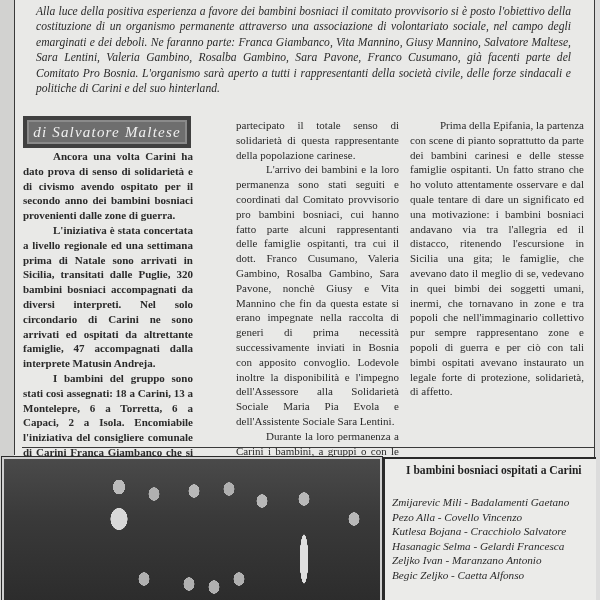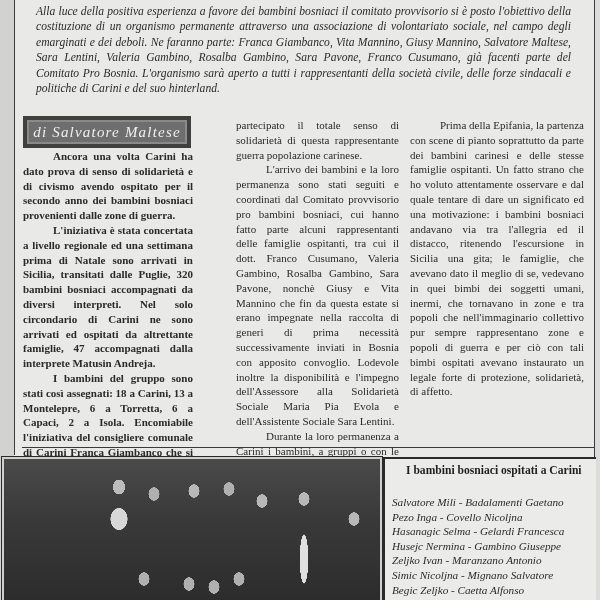--- a/index.html
+++ b/index.html
@@ -114,39 +114,38 @@
 
   <div class="byline">di Salvatore Maltese</div>
 
   <div class="col col1">
     <p>Ancora una volta Carini ha dato prova di senso di solidarietà e di civismo avendo ospitato per il secondo anno dei bambini bosniaci provenienti dalle zone di guerra.</p>
     <p>L'iniziativa è stata concertata a livello regionale ed una settimana prima di Natale sono arrivati in Sicilia, transitati dalle Puglie, 320 bambini bosniaci accompagnati da diversi interpreti. Nel solo circondario di Carini ne sono arrivati ed ospitati da altrettante famiglie, 47 accompagnati dalla interprete Matusin Andreja.</p>
     <p>I bambini del gruppo sono stati così assegnati: 18 a Carini, 13 a Montelepre, 6 a Torretta, 6 a Capaci, 2 a Isola. Encomiabile l'iniziativa del consigliere comunale di Carini Franca Giambanco che si è fatta carico di accompagnare i bambini sia alla loro partenza dalle coste slave, sia al ritorno. Un impegno grandissimo che ha</p>
   </div>
 
   <div class="col col2">
-    <p class="noindent">partecipato il totale senso di solidarietà di questa rappresentante guerra popolazione carinese.</p>
+    <p class="noindent">partecipato il totale senso di solidarietà di questa rappresentante della popolazione carinese.</p>
     <p>L'arrivo dei bambini e la loro permanenza sono stati seguiti e coordinati dal Comitato provvisorio pro bambini bosniaci, cui hanno fatto parte alcuni rappresentanti delle famiglie ospitanti, tra cui il dott. Franco Cusumano, Valeria Gambino, Rosalba Gambino, Sara Pavone, nonchè Giusy e Vita Mannino che fin da questa estate si erano impegnate nella raccolta di generi di prima necessità successivamente inviati in Bosnia con apposito convoglio. Lodevole inoltre la disponibilità e l'impegno dell'Assessore alla Solidarietà Sociale Maria Pia Evola e dell'Assistente Sociale Sara Lentini.</p>
     <p>Durante la loro permanenza a Carini i bambini, a gruppi o con le rispetttive famiglie, hanno visitato i monumenti della città, sono stati al circo, hanno potuto acquisire dati su tradizioni popolari locali. Prima della</p>
   </div>
 
   <div class="col col3">
     <p>Prima della Epifania, la partenza con scene di pianto soprattutto da parte dei bambini carinesi e delle stesse famiglie ospitanti. Un fatto strano che ho voluto attentamente osservare e dal quale tentare di dare un significato ed una motivazione: i bambini bosniaci andavano via tra l'allegria ed il distacco, ritenendo l'escursione in Sicilia una gita; le famiglie, che avevano dato il meglio di se, vedevano in quei bimbi dei soggetti umani, inermi, che tornavano in zone e tra popoli che nell'immaginario collettivo pur sempre rappresentano zone e popoli di guerra e per ciò con tali bimbi ospitati avevano instaurato un legale forte di protezione, solidarietà, di affetto.</p>
   </div>
 
   <div class="hr-line"></div>
 
   <div class="photo" title="Group photo of Bosnian children with host families"></div>
 
   <div class="listbox"></div>
   <div class="list-title">
     <div>I bambini bosniaci ospitati a Carini</div>
   </div>
   <ul class="list">
-    <li>Salvatore Mili  - Badalamenti Gaetano</li>
-    <li>Pezo Inga  -  Covello Nicoljna</li>
+    <li>Zmijarevic Mili  - Badalamenti Gaetano</li>
+    <li>Pezo Alla  -  Covello Vincenzo</li>
+    <li>Kutlesa Bojana - Cracchiolo Salvatore</li>
     <li>Hasanagic Selma - Gelardi Francesca</li>
-    <li>Husejc Nermina - Gambino Giuseppe</li>
     <li>Zeljko Ivan - Maranzano Antonio</li>
-    <li>Simic Nicoljna - Mignano Salvatore</li>
     <li>Begic Zeljko - Caetta Alfonso</li>
   </ul>
 </div>
 
 </body></html>

